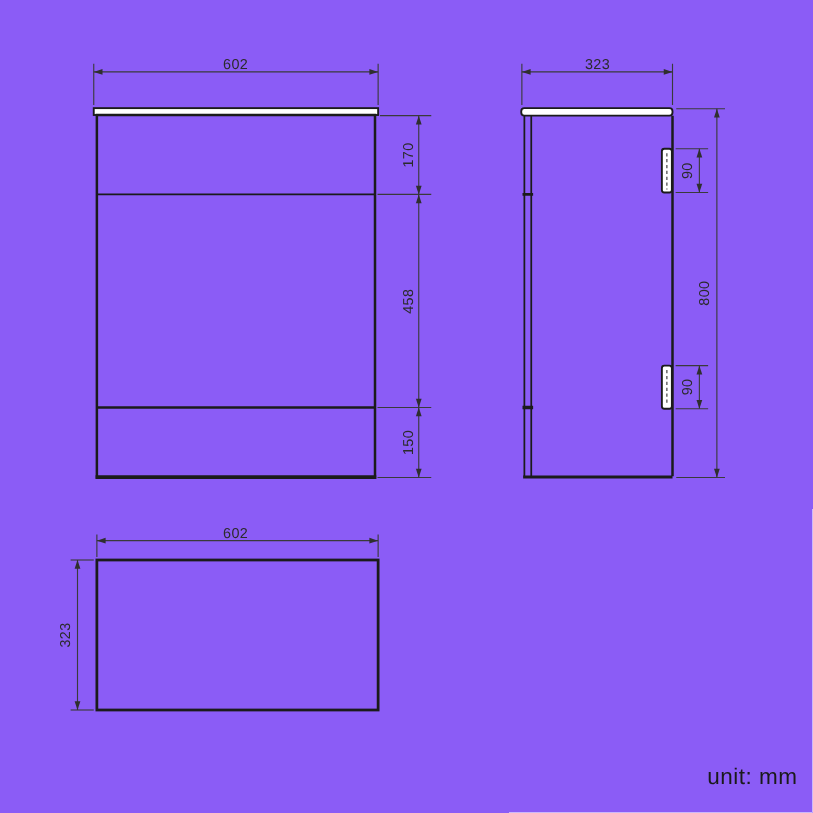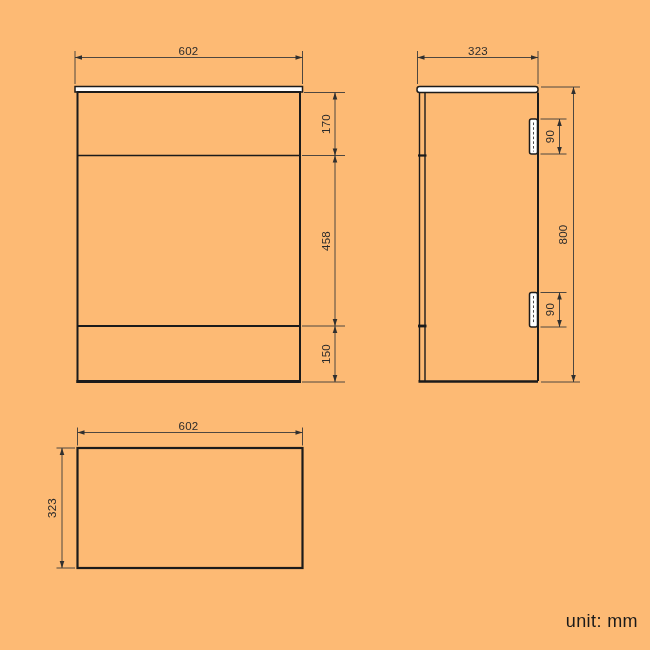--- a/index.html
+++ b/index.html
@@ -4,21 +4,21 @@
 <style>
   html, body {
     margin: 0;
     padding: 0;
     background: #ffffff;
   }
   .canvas {
     position: relative;
     width: 650px;
     height: 650px;
-    background: #fdba74;
+    background: #8b5cf6;
     font-family: "Liberation Sans", sans-serif;
     overflow: hidden;
   }
   svg text {
     font-family: "Liberation Sans", sans-serif;
     font-size: 11.5px;
     fill: #2b2b2b;
     letter-spacing: 0.3px;
   }
   svg text.unit-note {

